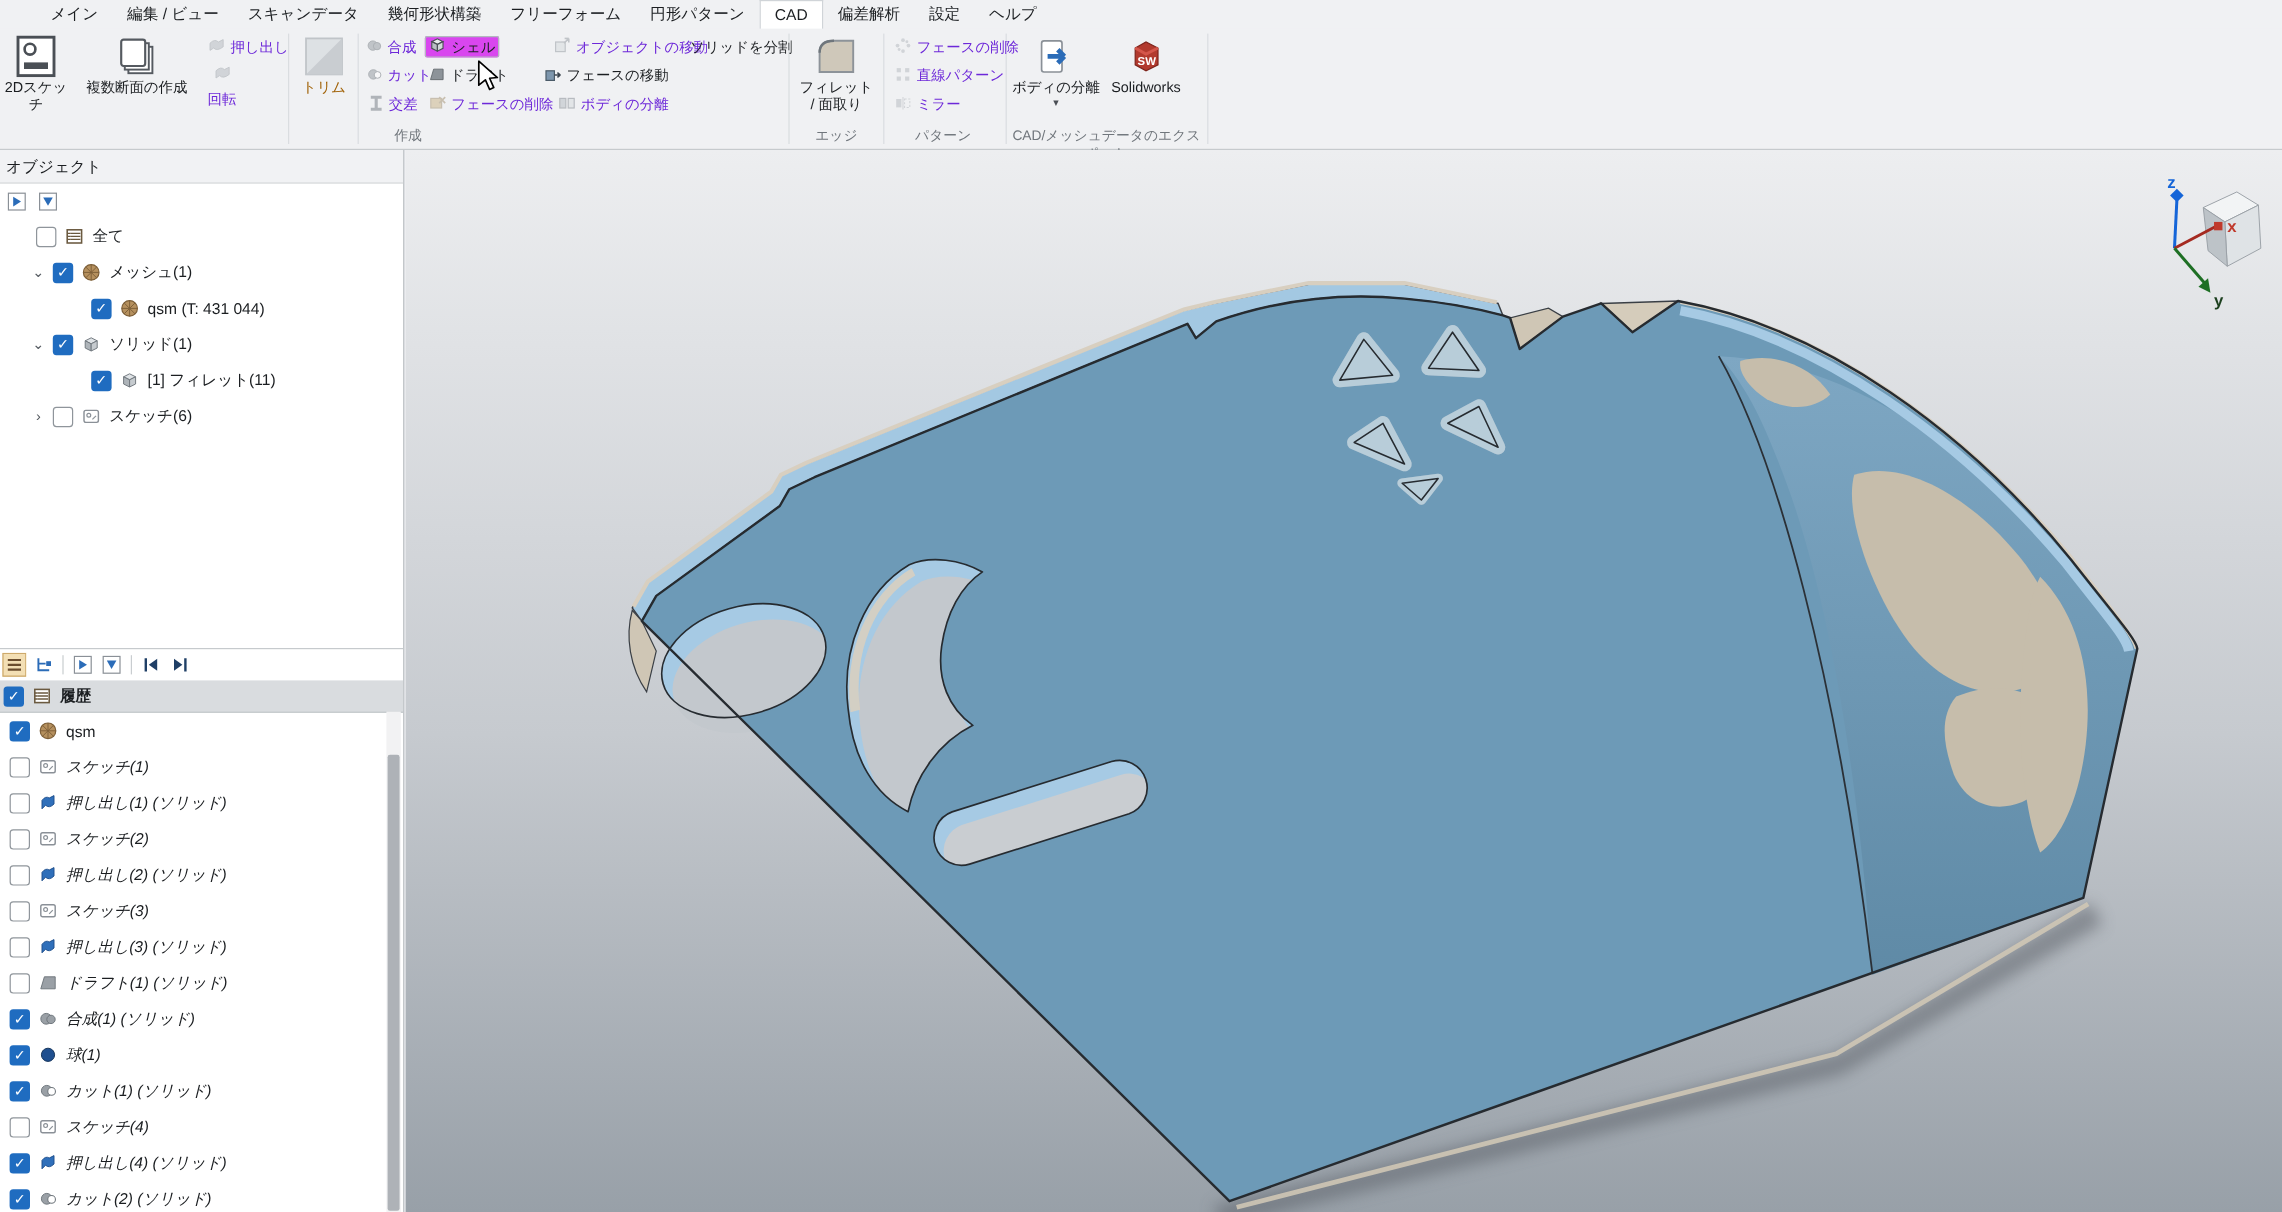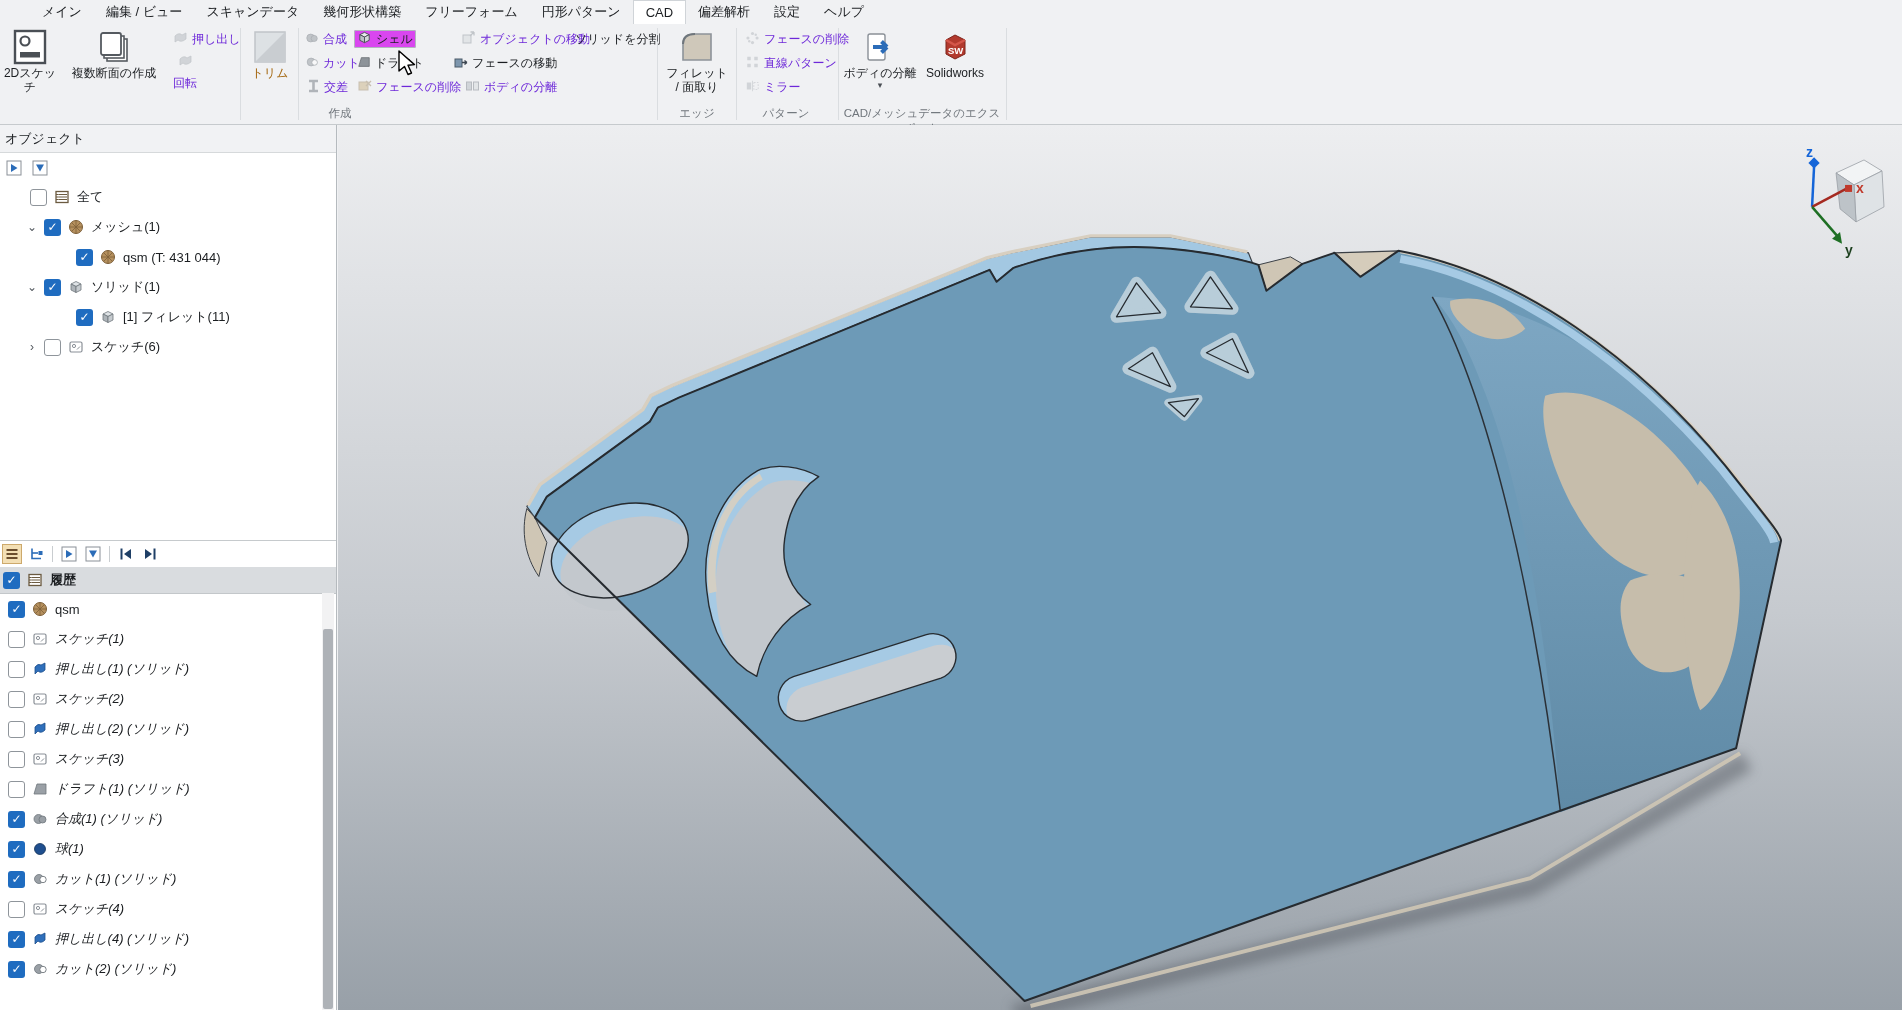--- a/index.html
+++ b/index.html
@@ -462,20 +462,29 @@
               <circle cx="6" cy="7" r="1.6" fill="none" stroke="#8a9097"></circle>
               <path d="M9 10.5 L12 7.5" stroke="#8a9097"></path>
             </svg>
           </span>
     <span class="lbl">スケッチ(3)</span>
         </div>
         <div class="hrow it">
           <span class="cb off"></span>
     <span class="iconbox">
             <svg width="16" height="16" viewBox="0 0 16 16">
+              <path d="M3 13 L3 6 Q6 2 9 4 L13 2 L13 9 Q9 13 6 10 Z" fill="#2f6fba" stroke="#1d4e8c" stroke-width=".8"></path>
+            </svg>
+          </span>
+    <span class="lbl">押し出し(3) (ソリッド)</span>
+        </div>
+        <div class="hrow it">
+          <span class="cb off"></span>
+    <span class="iconbox">
+            <svg width="16" height="16" viewBox="0 0 16 16">
               <path d="M2 13 L5 3 L14 3 L14 13 Z" fill="#9aa0a6" stroke="#6f767c" stroke-width=".8"></path>
             </svg>
           </span>
     <span class="lbl">ドラフト(1) (ソリッド)</span>
         </div>
         <div class="hrow it">
           <span class="cb on">✓</span>
     <span class="iconbox">
             <svg width="16" height="16" viewBox="0 0 16 16">
               <circle cx="6.5" cy="8" r="4.5" fill="#9aa0a6" stroke="#6f767c" stroke-width=".8"></circle>

